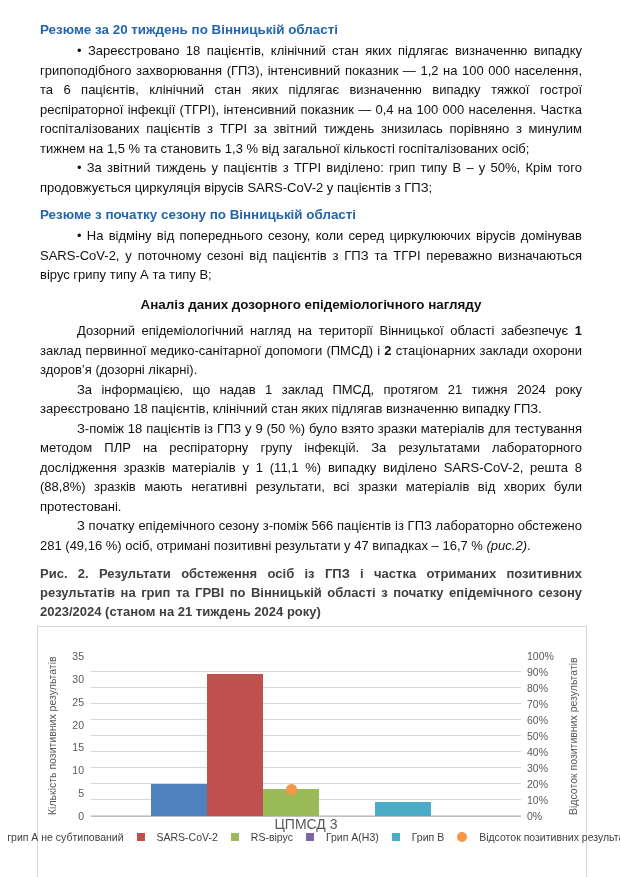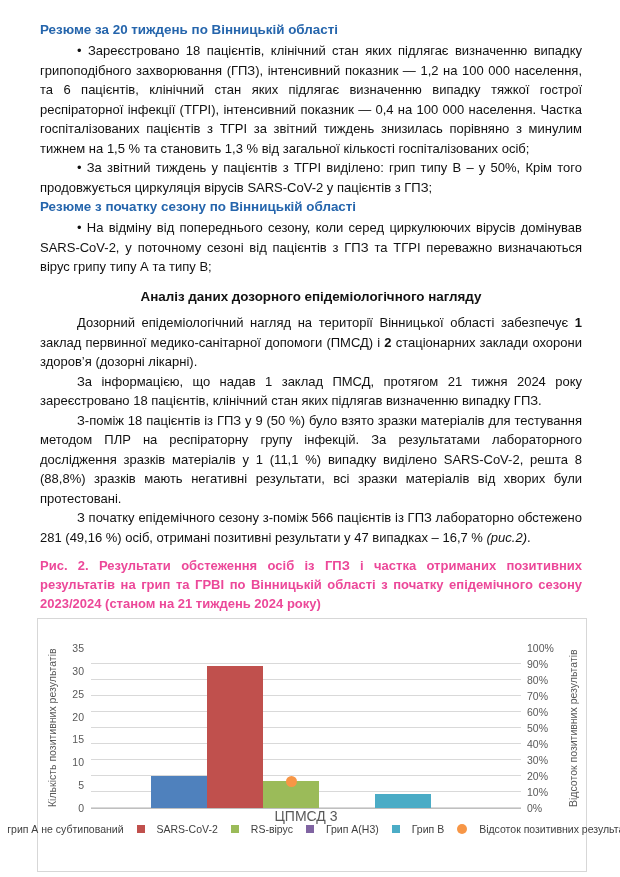--- a/index.html
+++ b/index.html
@@ -6,30 +6,30 @@
   body{
     width:620px;height:877px;overflow:hidden;background:#ffffff;
     font-family:"Liberation Sans",sans-serif;color:#111;
     font-size:13px;line-height:19.5px;
   }
   .page{padding:20px 38px 0 40px;}
   .heading-blue{
     color:#2565AC;font-weight:bold;font-size:13.4px;
     margin:0 0 1px 0;line-height:20px;
   }
-  .heading-blue.season{}
+  .heading-blue.season{margin-top:8px;}
   p{margin:0;text-align:justify;}
   p.bullet{text-indent:37px;}
   p.ind{text-indent:37px;}
   .analysis-head{
     text-align:center;font-weight:bold;font-size:13.4px;
     margin:10px 0 7px 0;text-indent:0;
   }
   .caption{
-    color:#ec4899;font-weight:bold;text-indent:0;
+    color:#404040;font-weight:bold;text-indent:0;
     margin-top:9px;line-height:19px;text-align:justify;
   }
   
   .chart-box{
     position:relative;margin-top:5px;margin-left:-3px;
     width:550px;height:254px;background:#fff;
     border:1px solid #d7d7d7;box-sizing:border-box;
   }
   .plot{
     position:absolute;left:53px;top:29px;width:430px;height:160px;

